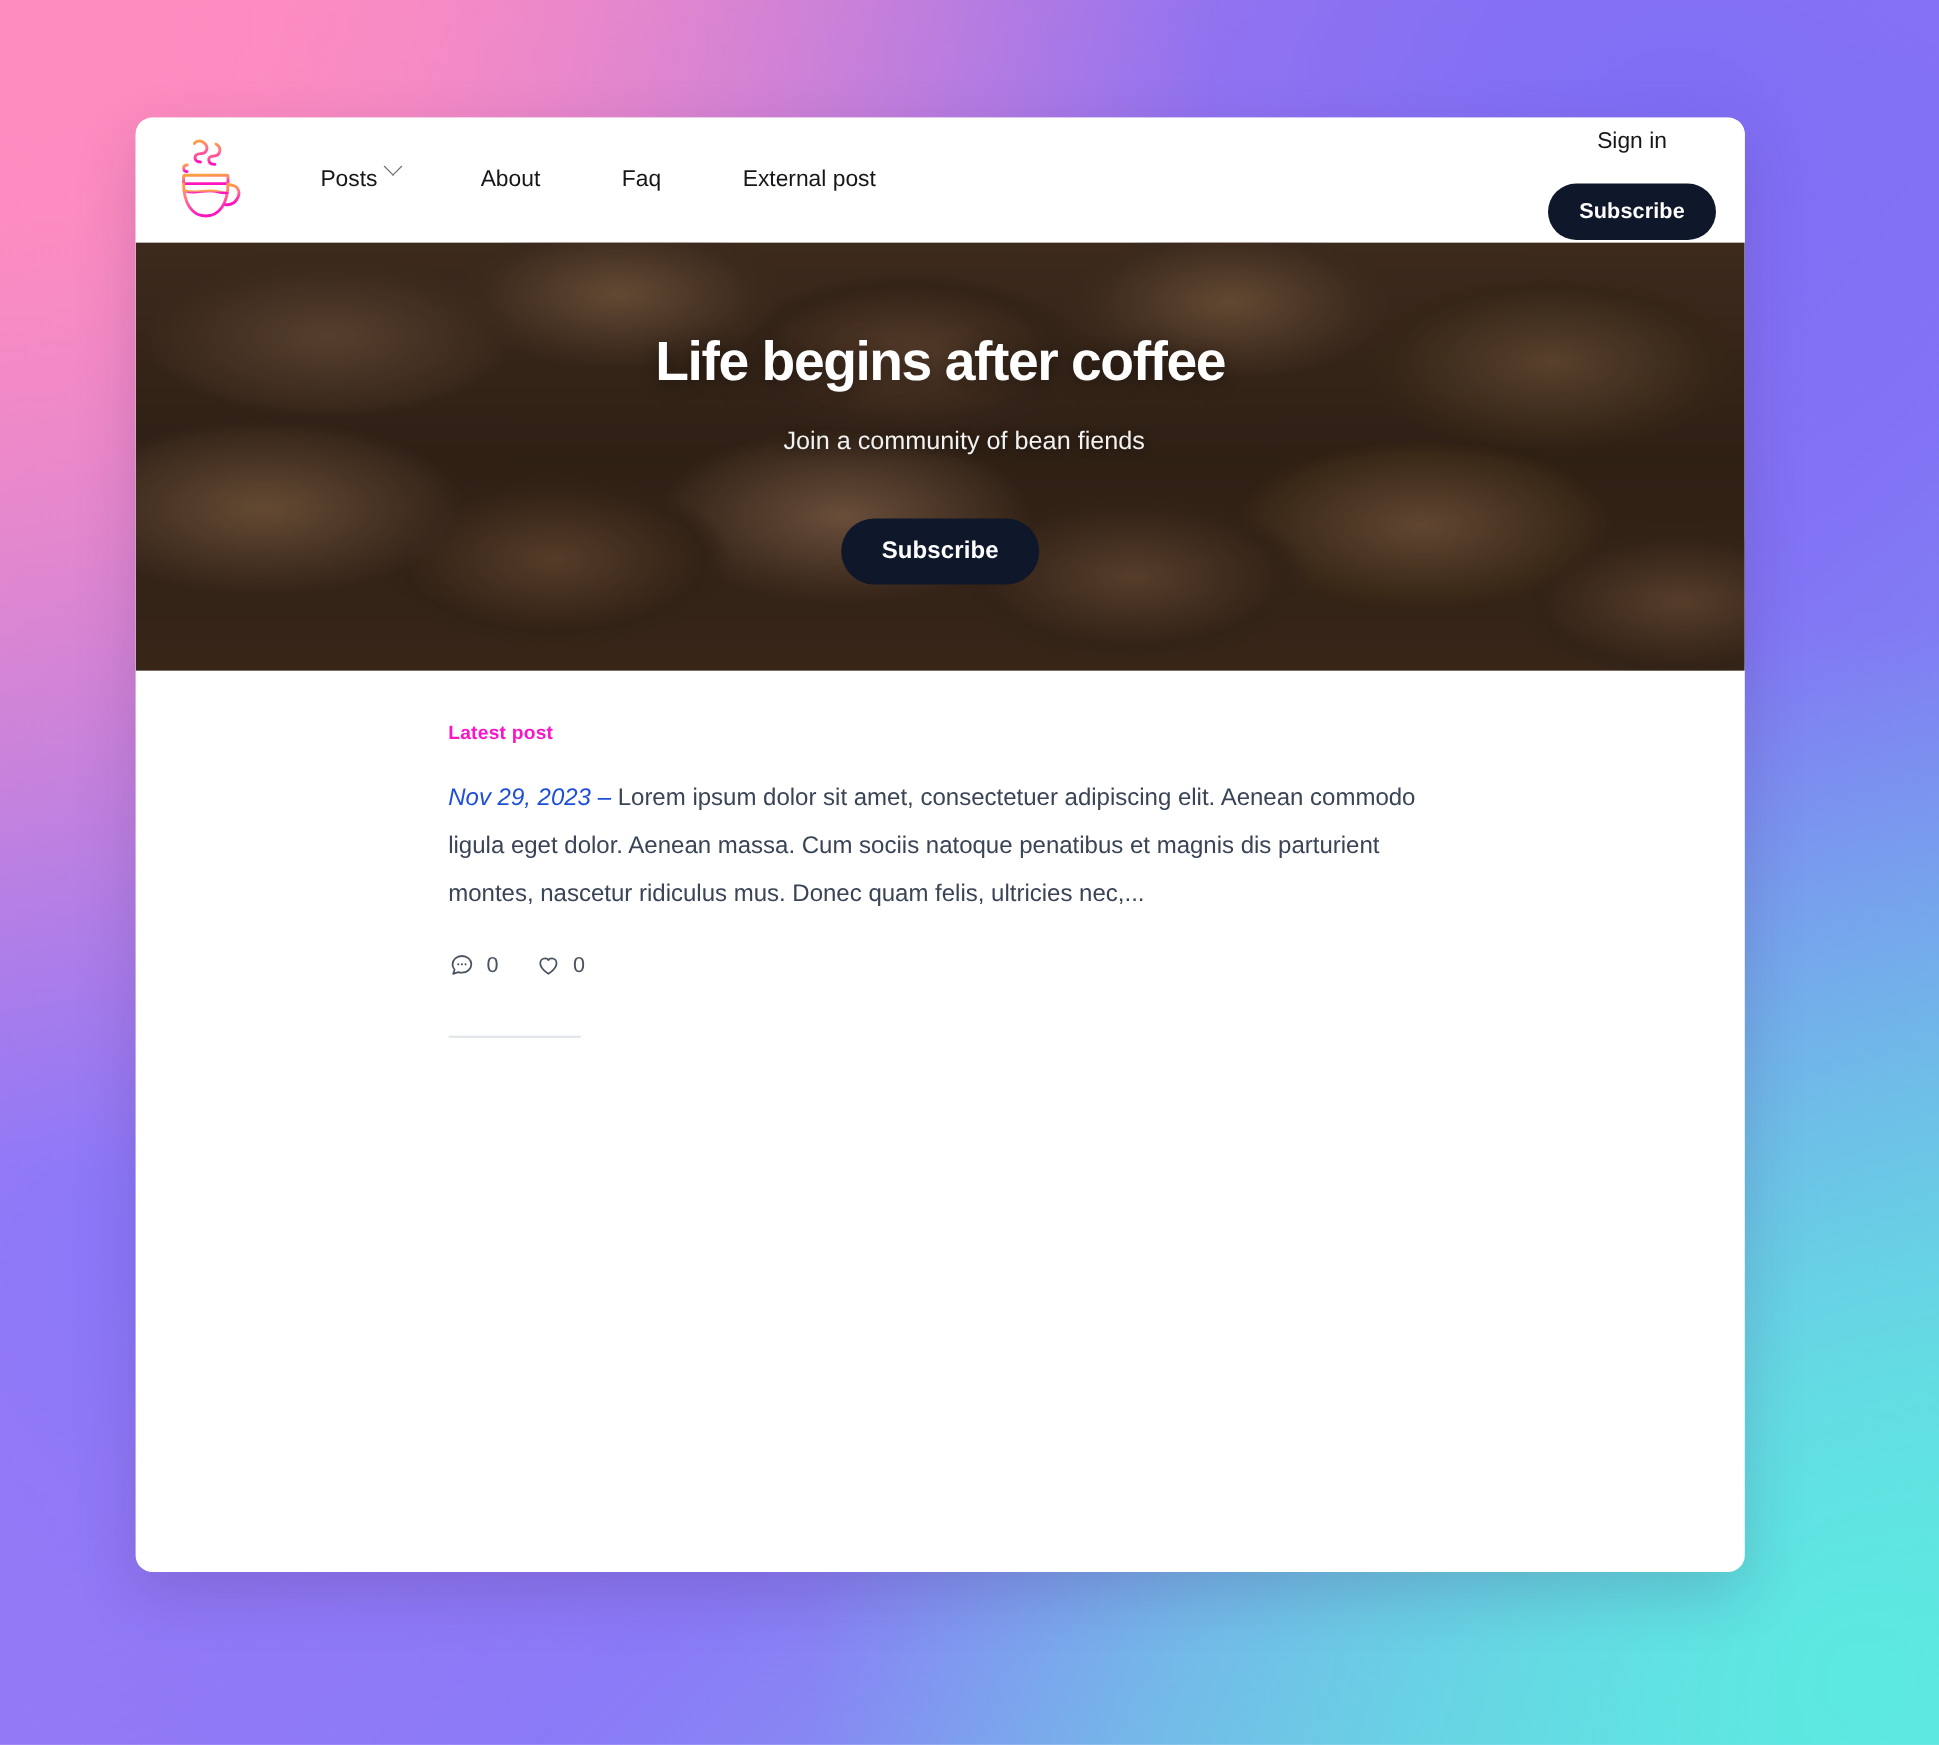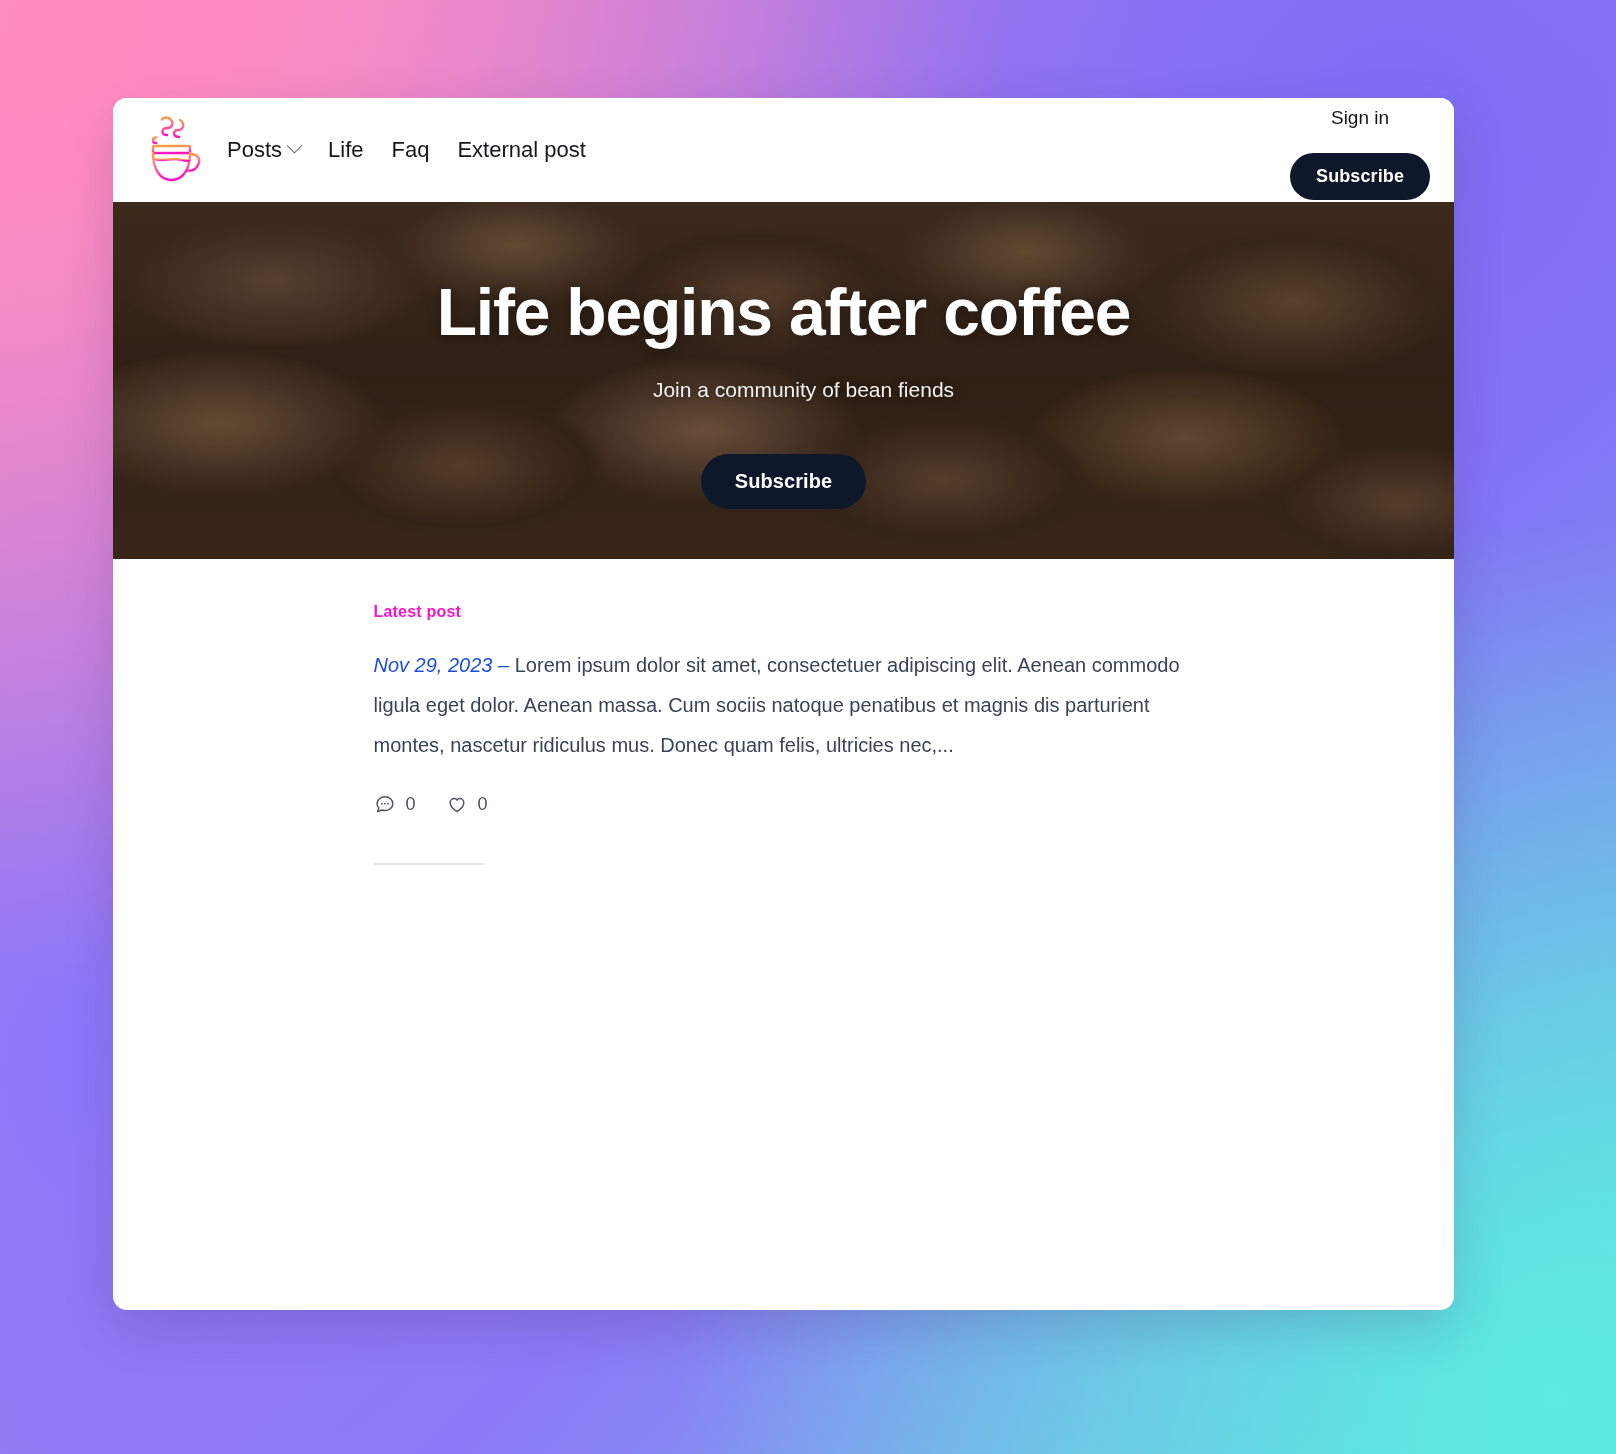--- a/index.html
+++ b/index.html
@@ -44,28 +44,29 @@
     flex: 0 0 auto;
     display: block;
   }
   .nav-links {
     display: flex;
     align-items: center;
     gap: 28px;
     list-style: none;
   }
   .nav-link {
-    font-size: 22px;
+    font-size: 19px;
     color: #15171a;
     text-decoration: none;
     white-space: nowrap;
     display: flex;
-    align-items: center;
+    align-items: flex-start;
     gap: 7px;
     cursor: pointer;
+    margin-left: 40px;
   }
   .chev {
     display: inline-block;
     width: 11px; height: 11px;
     border-right: 1.6px solid #6b7177;
     border-bottom: 1.6px solid #6b7177;
     transform: rotate(45deg) translate(-2px,-2px);
     margin-top: -3px;
   }
   .nav-right {
@@ -119,21 +120,21 @@
       radial-gradient(ellipse 16% 28% at 44% 64%, #83624a 0%, #4a3526 60%, rgba(0,0,0,0) 73%),
       radial-gradient(ellipse 15% 26% at 62% 78%, #6b4d37 0%, #3f2c1e 62%, rgba(0,0,0,0) 74%),
       radial-gradient(ellipse 16% 27% at 80% 66%, #78583f 0%, #48331f 62%, rgba(0,0,0,0) 73%),
       radial-gradient(ellipse 14% 24% at 96% 84%, #6b4d37 0%, #3f2c1e 62%, rgba(0,0,0,0) 74%),
       linear-gradient(180deg, #4b3525 0%, #3a281b 50%, #44301f 100%);
     filter: saturate(1.05);
   }
   .hero-scrim { position: absolute; inset: 0; background: rgba(0,0,0,0.20); }
   .hero-inner { position: relative; z-index: 2; width: 100%; }
   .hero-title {
-    font-size: 66px;
+    font-size: 46px;
     font-weight: 800;
     color: #fff;
     letter-spacing: -1.2px;
     margin-top: 72px;
     text-shadow: 0 2px 14px rgba(0,0,0,0.40);
   }
   .hero-sub {
     font-size: 21px;
     color: #f2f2f2;
     margin-top: 28px;
@@ -252,21 +253,21 @@
     </svg>
 
     <ul class="nav-links">
       <li>
         <a class="nav-link" href="#">
           <span>Posts</span>
           <i class="chev"></i>
         </a>
       </li>
       <li>
-        <a class="nav-link" href="#">Life</a>
+        <a class="nav-link" href="#">About</a>
       </li>
       <li>
         <a class="nav-link" href="#">Faq</a>
       </li>
       <li>
         <a class="nav-link" href="#">External post</a>
       </li>
     </ul>
 
     <div class="nav-right">

